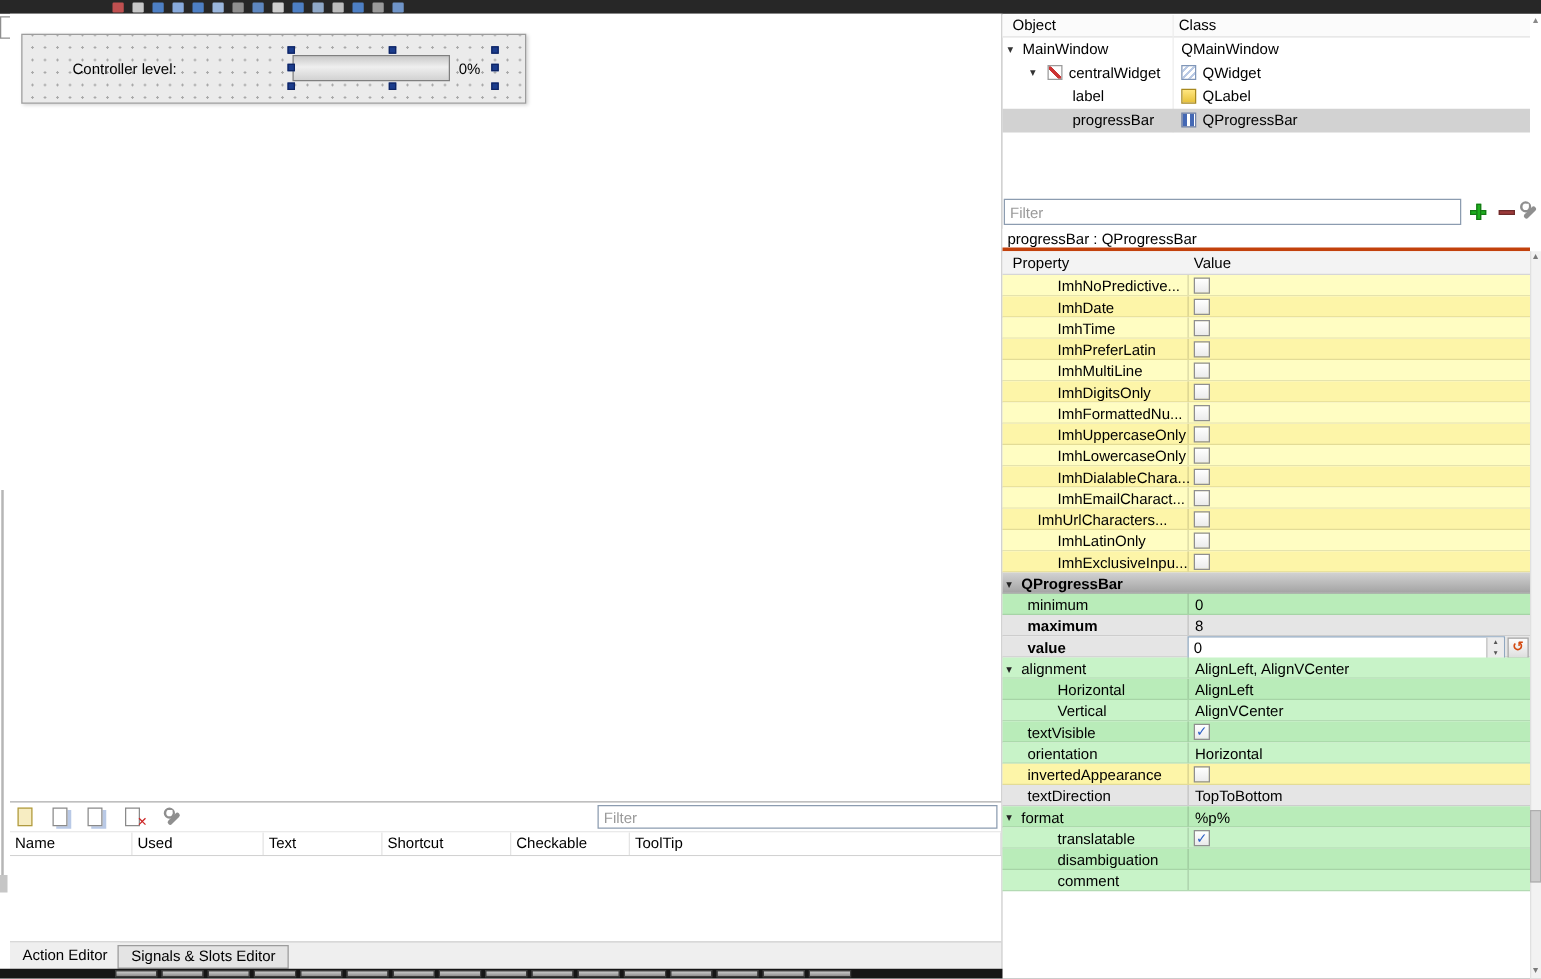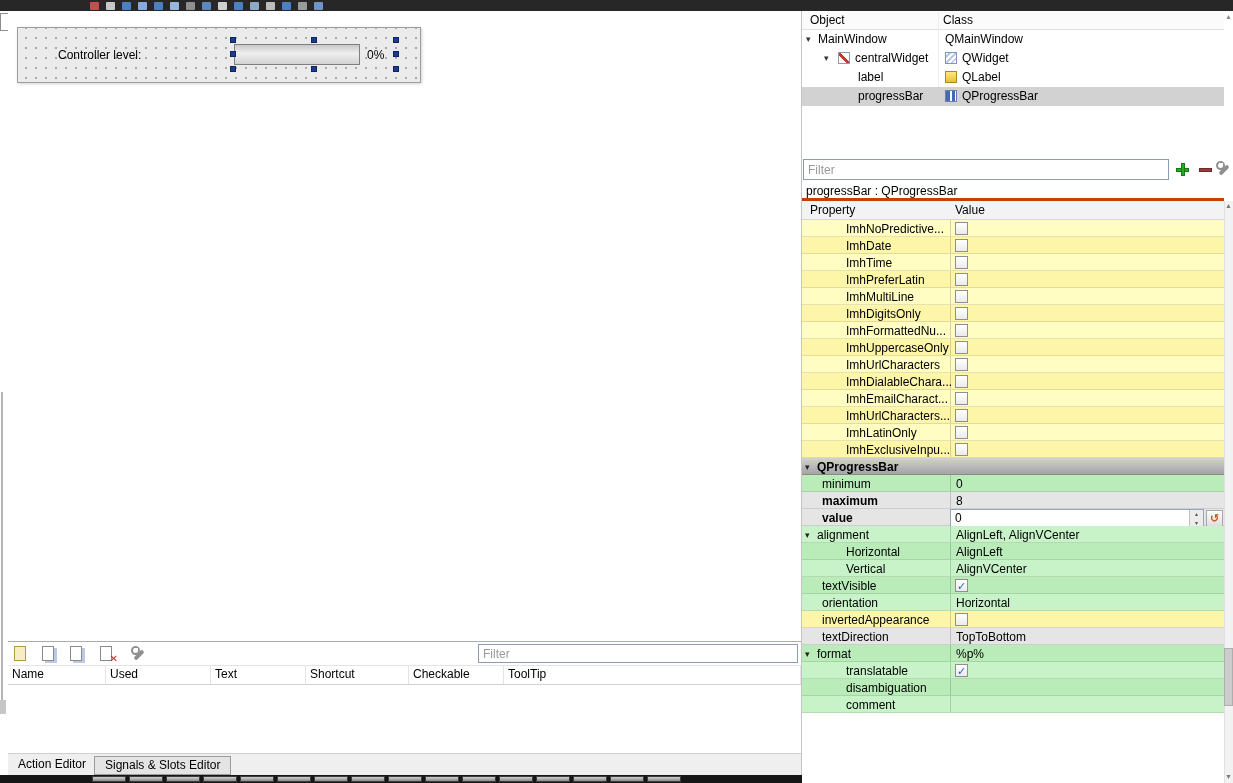--- a/index.html
+++ b/index.html
@@ -250,36 +250,36 @@
         <span class="p-name" style="left: 44px; text-align: center;">ImhFormattedNu...</span>
         <div class="p-val"></div>
         <span class="cb"></span>
       </div>
       <div class="p-row t-yellow alt">
         <span class="p-name" style="left: 44px;">ImhUppercaseOnly</span>
         <div class="p-val"></div>
         <span class="cb"></span>
       </div>
       <div class="p-row t-yellow">
-        <span class="p-name" style="left: 44px;">ImhUrlCharacters</span>
+        <span class="p-name" style="left: 44px;">ImhLowercaseOnly</span>
         <div class="p-val"></div>
         <span class="cb"></span>
       </div>
       <div class="p-row t-yellow alt">
         <span class="p-name" style="left: 44px;">ImhDialableChara...</span>
         <div class="p-val"></div>
         <span class="cb"></span>
       </div>
       <div class="p-row t-yellow">
         <span class="p-name" style="left: 44px;">ImhEmailCharact...</span>
         <div class="p-val"></div>
         <span class="cb"></span>
       </div>
       <div class="p-row t-yellow alt">
-        <span class="p-name" style="left: 44px;">ImhUrlCharacters...</span>
+        <span class="p-name" style="left: 28px;">ImhUrlCharacters...</span>
         <div class="p-val"></div>
         <span class="cb"></span>
       </div>
       <div class="p-row t-yellow">
         <span class="p-name" style="left: 44px;">ImhLatinOnly</span>
         <div class="p-val"></div>
         <span class="cb"></span>
       </div>
       <div class="p-row t-yellow alt">
         <span class="p-name" style="left: 44px;">ImhExclusiveInpu...</span>

